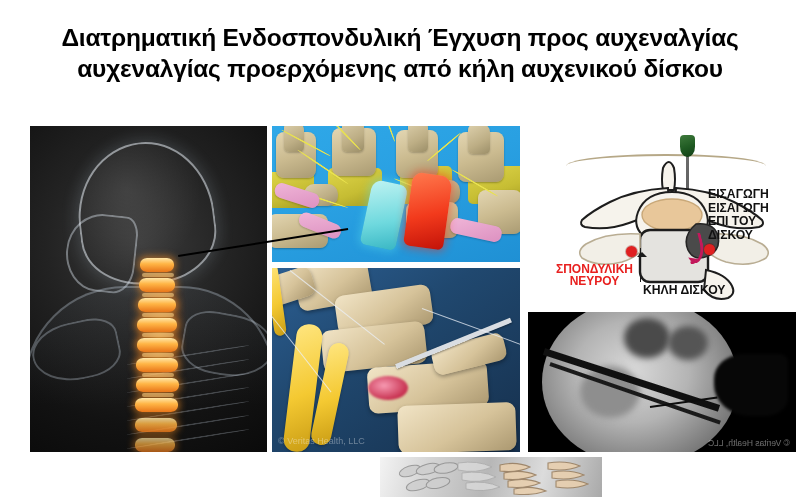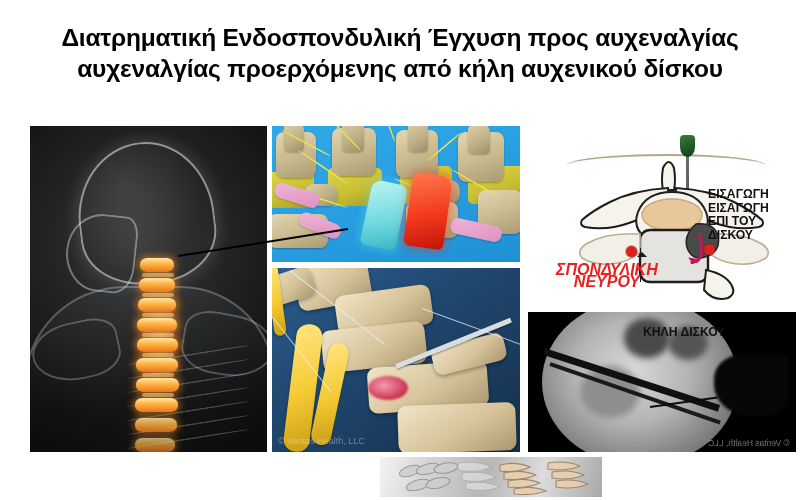--- a/index.html
+++ b/index.html
@@ -135,21 +135,21 @@
   .needle-hub{position:absolute;left:132px;top:5px;width:15px;height:22px;
     border-radius:4px 4px 48% 48%;
     background:linear-gradient(160deg,#3f7a3c 0%,#1f5a22 55%,#123d16 100%);}
   .curve-arrow{position:absolute;left:139px;top:104px;width:14px;height:26px;
     border-right:3.4px solid #c2185b;border-bottom:3.4px solid #c2185b;
     border-radius:0 0 70% 0;transform:rotate(-14deg);}
   .curve-arrow:after{content:"";position:absolute;left:-3px;bottom:-7px;
     border:5px solid transparent;border-top-color:#c2185b;transform:rotate(22deg);}
   .lbl{position:absolute;font-weight:bold;line-height:13.5px;white-space:nowrap;}
   .lbl-black{color:#111;font-size:12.2px;}
-  .lbl-red{color:#e8201f;font-size:16px;text-align:center;line-height:11.5px;font-style:italic;}
+  .lbl-red{color:#e8201f;font-size:12px;text-align:center;line-height:11.5px;}
   .disc-arrow{position:absolute;left:92px;top:118px;width:0;height:34px;
     border-left:1.9px solid #1a1a1a;}
   .disc-arrow:before{content:"";position:absolute;left:-4.5px;top:-1px;
     border:5px solid transparent;border-bottom-color:#1a1a1a;}
   .art-dot{position:absolute;width:11px;height:11px;border-radius:50%;
     background:#e02020;box-shadow:0 0 0 1px rgba(120,0,0,.3);}
 
   
   #logo-band{position:absolute;left:380px;top:457px;width:222px;height:40px;
     background:linear-gradient(105deg,#f3f3f3 0%,#d4d4d4 22%,#b7b7b7 48%,#dcdcdc 72%,#a9a9a9 100%);
@@ -316,21 +316,21 @@
       <div>ΕΙΣΑΓΩΓΗ</div>
       <div>ΕΠΙ ΤΟΥ</div>
       <div>ΔΙΣΚΟΥ</div>
     </div>
 
     <div class="lbl lbl-red" style="left:8px;top:134px;">
       <div>ΣΠΟΝΔΥΛΙΚΗ</div>
       <div>ΝΕΥΡΟΥ</div>
     </div>
 
-    <div class="lbl lbl-black" style="left:95px;top:154px;margin-top:42px;">ΚΗΛΗ ΔΙΣΚΟΥ</div>
+    <div class="lbl lbl-black" style="left:95px;top:154px;">ΚΗΛΗ ΔΙΣΚΟΥ</div>
   </div>
 
   <div id="logo-band">
     <svg class="logo-spine" viewBox="0 0 214 36">
       <g stroke="#8f8f8f" stroke-width="1" fill="#cfcfcf" opacity=".9">
         <ellipse cx="22" cy="12" rx="11" ry="5" transform="rotate(-18 22 12)"></ellipse>
         <ellipse cx="40" cy="10" rx="12" ry="5" transform="rotate(-14 40 10)"></ellipse>
         <ellipse cx="58" cy="9" rx="12" ry="5" transform="rotate(-10 58 9)"></ellipse>
         <ellipse cx="30" cy="26" rx="12" ry="5" transform="rotate(-16 30 26)"></ellipse>
         <ellipse cx="50" cy="24" rx="12" ry="5" transform="rotate(-12 50 24)"></ellipse>

